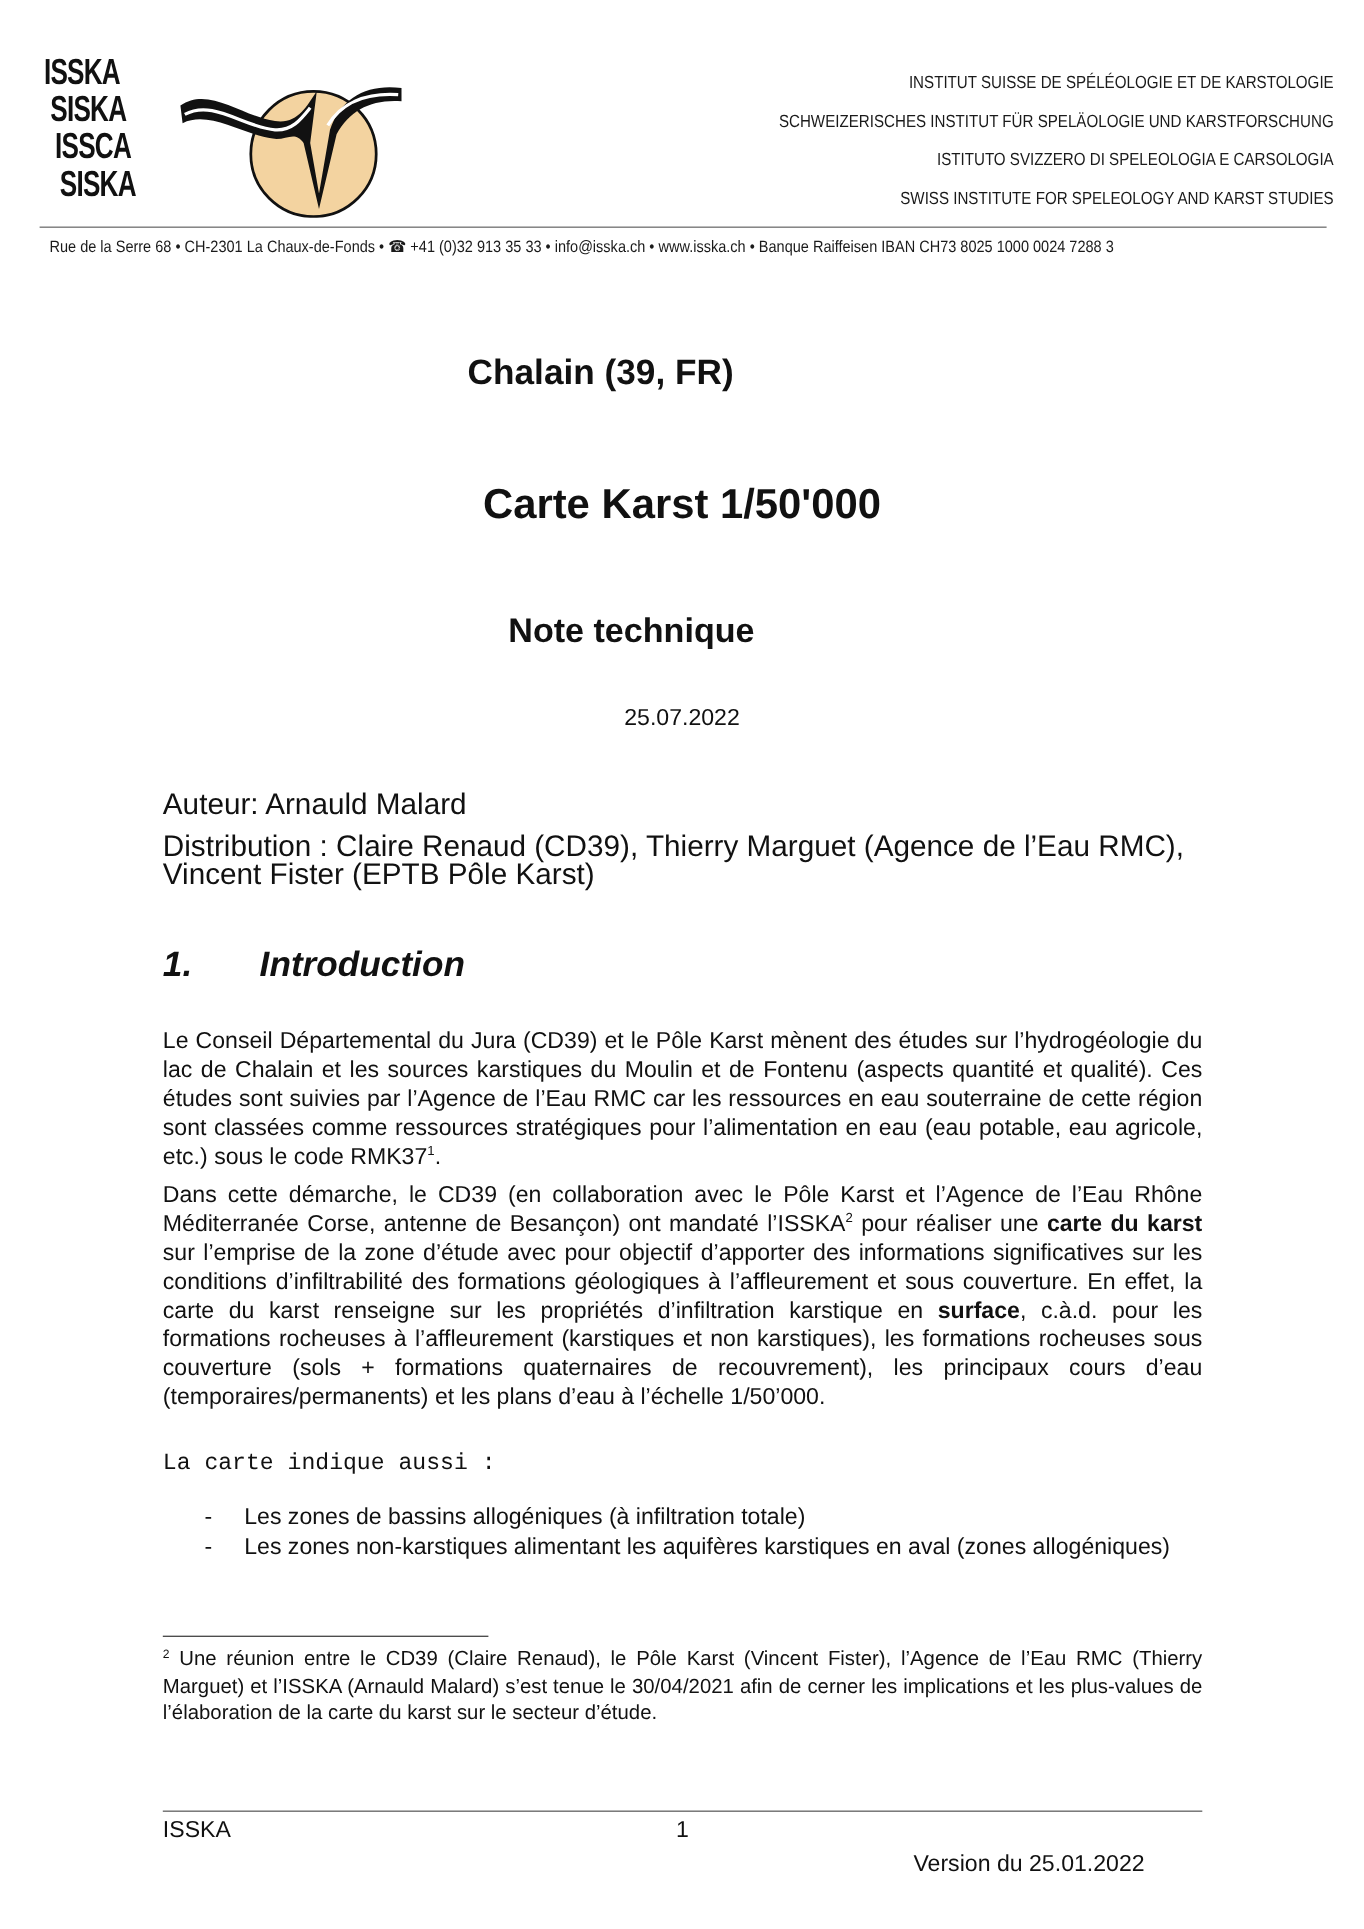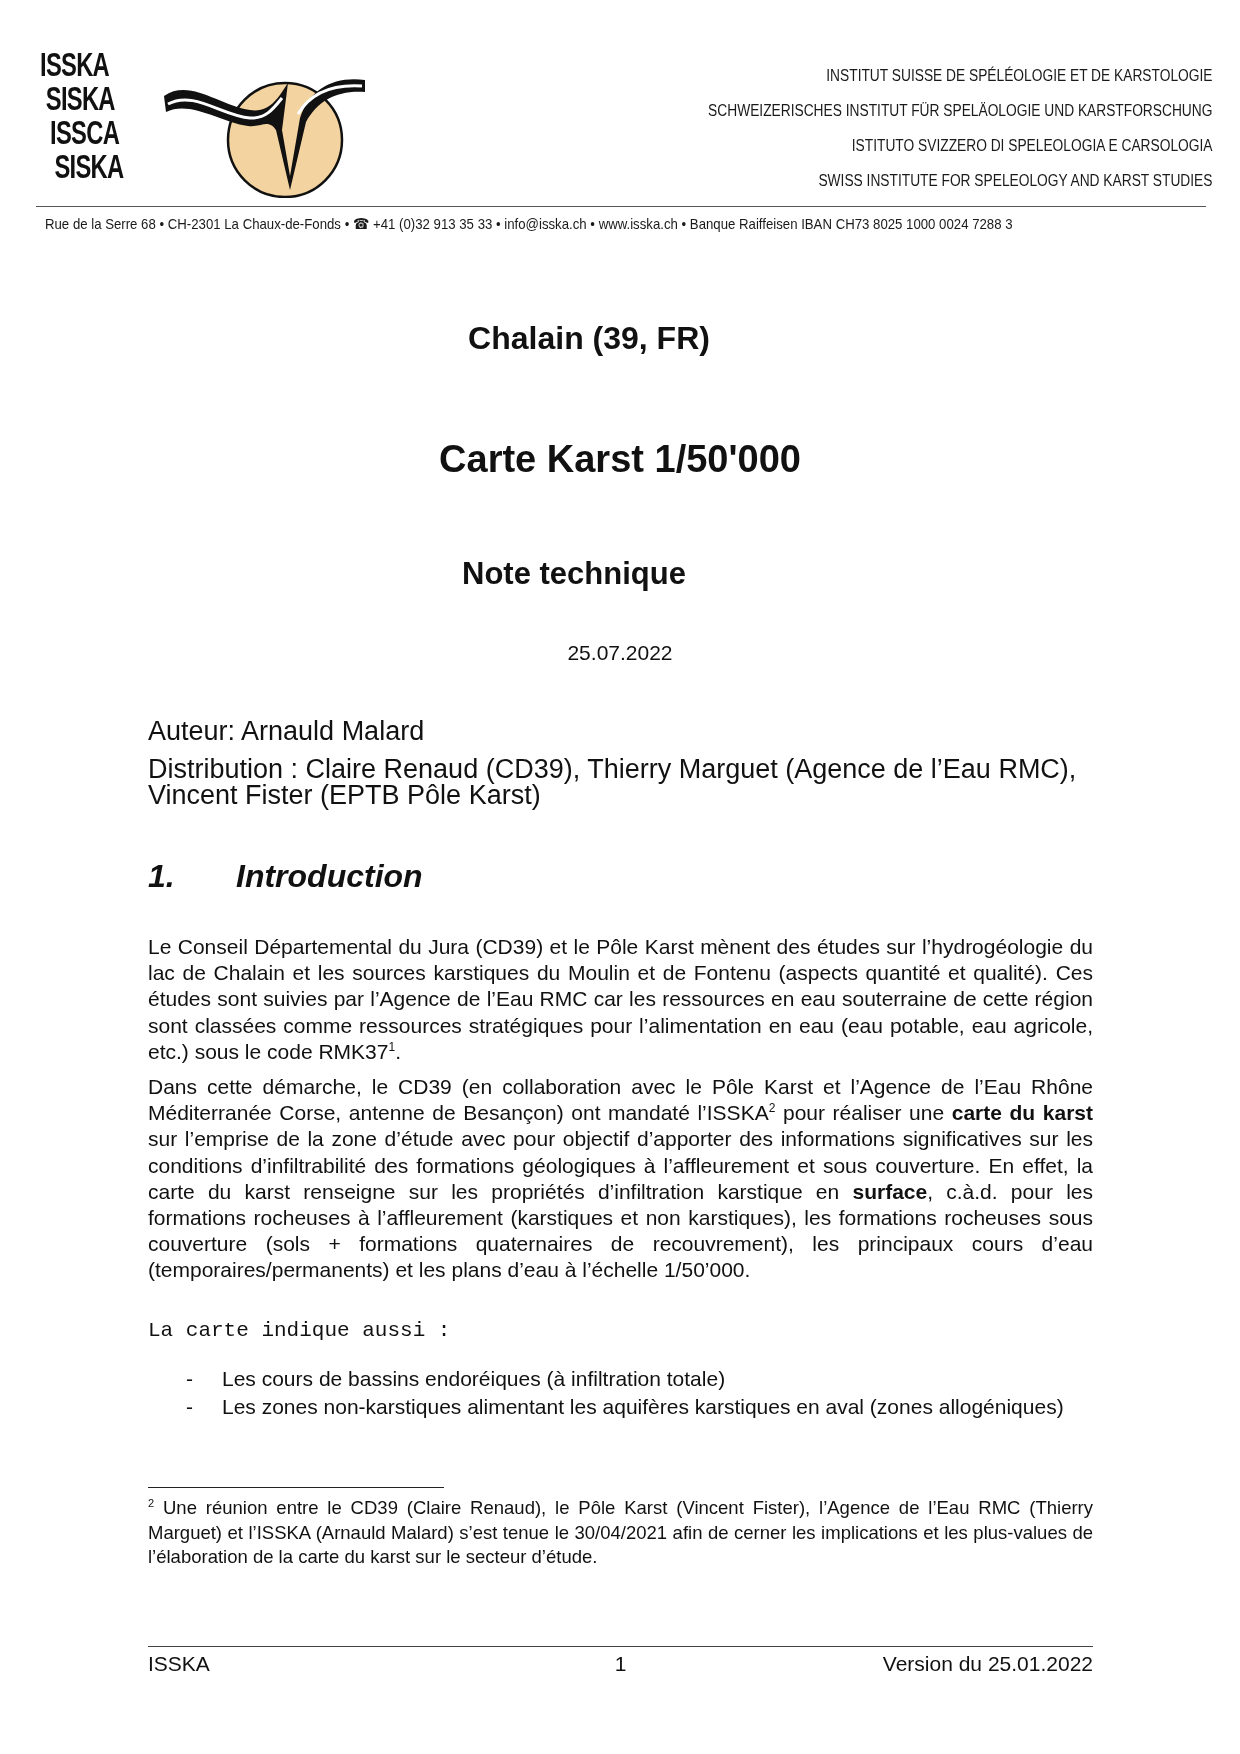--- a/index.html
+++ b/index.html
@@ -15,21 +15,21 @@
   .logo-words div:nth-child(3) { padding-left: 14px; }
   .logo-words div:nth-child(4) { padding-left: 20px; }
   .logo-mark { left: 160px; top: 58px; width: 210px; height: 140px; }
   .inst { right: 28px; top: 58px; text-align: right; font-size: 16px; line-height: 35px;
     color: #1a1a1a; transform: scaleX(0.86); transform-origin: right top; }
   .header-rule { left: 36px; top: 206px; width: 1170px; height: 0; border-top: 1.5px solid #555; }
   .contact { left: 45px; top: 215px; width: 1155px; font-size: 15px; color: #1a1a1a;
     white-space: nowrap; transform: scaleX(0.88); transform-origin: left top; }
 
   
-  .t1 { left: 0; width: 1092px; top: 320px; text-align: center; font-weight: bold; font-size: 32px; padding-left: 43px; }
+  .t1 { left: 0; width: 1092px; top: 320px; text-align: center; font-weight: bold; font-size: 32px; }
   .t2 { left: 0; width: 1240px; top: 438px; text-align: center; font-weight: bold; font-size: 38px; }
   .t3 { left: 0; width: 1148px; top: 556px; text-align: center; font-weight: bold; font-size: 31px; }
   .date { left: 0; width: 1240px; top: 641px; text-align: center; font-size: 21px; }
 
   .meta { left: 148px; width: 945px; font-size: 27px; line-height: 26px; }
   .author { top: 718px; }
   .distrib { top: 756px; }
 
   .h1 { left: 148px; top: 858px; font-size: 32px; font-weight: bold; font-style: italic; }
   .h1 .num { display: inline-block; width: 88px; }
@@ -47,21 +47,21 @@
   .bullet .txt { flex: 1; }
 
   .fn-rule { left: 148px; top: 1487px; width: 296px; border-top: 1.5px solid #222; }
   .footnotes { left: 148px; width: 945px; top: 1496px; font-size: 18.5px; line-height: 24.5px; text-align: justify; }
   .footnotes sup { font-size: 11px; }
 
   .footer-rule { left: 148px; top: 1646px; width: 945px; border-top: 1.5px solid #444; }
   .footer { left: 148px; top: 1652px; width: 945px; font-size: 21px; display: flex; justify-content: space-between; }
   .footer span { flex: 1; }
   .footer .c { text-align: center; }
-  .footer .r { text-align: right; }
+  .footer .r { text-align: center; margin-top: 31px; }
 </style>
 </head>
 <body>
 
 <div class="abs logo-words">
   <div>ISSKA</div>
   <div>SISKA</div>
   <div>ISSCA</div>
   <div>SISKA</div>
 </div>
@@ -111,21 +111,21 @@
 
 <div class="abs body p1"><span>Le Conseil Départemental du Jura (CD39) et le Pôle Karst mènent des études sur l’hydrogéologie du lac de Chalain et les sources karstiques du Moulin et de Fontenu (aspects quantité et qualité). Ces études sont suivies par l’Agence de l’Eau RMC car les ressources en eau souterraine de cette région sont classées comme ressources stratégiques pour l’alimentation en eau (eau potable, eau agricole, etc.) sous le code RMK37</span><sup>1</sup><span>.</span></div>
 
 <div class="abs body p2"><span>Dans cette démarche, le CD39 (en collaboration avec le Pôle Karst et l’Agence de l’Eau Rhône Méditerranée Corse, antenne de Besançon) ont mandaté l’ISSKA</span><sup>2</sup><span> pour réaliser une </span><b>carte du karst</b><span> sur l’emprise de la zone d’étude avec pour objectif d’apporter des informations significatives sur les conditions d’infiltrabilité des formations géologiques à l’affleurement et sous couverture. En effet, la carte du karst renseigne sur les propriétés d’infiltration karstique en </span><b>surface</b><span>, c.à.d. pour les formations rocheuses à l’affleurement (karstiques et non karstiques), les formations rocheuses sous couverture (sols + formations quaternaires de recouvrement), les principaux cours d’eau (temporaires/permanents) et les plans d’eau à l’échelle 1/50’000.</span></div>
 
 <div class="abs body p3">La carte indique aussi :</div>
 
 <div class="abs bullets">
   <div class="bullet">
     <span class="dash">-</span>
-    <span class="txt">Les cours de bassins endoréiques (à infiltration totale)</span>
+    <span class="txt">Les zones de bassins allogéniques (à infiltration totale)</span>
   </div>
   <div class="bullet">
     <span class="dash">-</span>
     <span class="txt">Les zones non-karstiques alimentant les aquifères karstiques en aval (zones allogéniques)</span>
   </div>
 </div>
 
 <div class="abs fn-rule"></div>
 <div class="abs footnotes">
   <div><sup>2</sup><span> Une réunion entre le CD39 (Claire Renaud), le Pôle Karst (Vincent Fister), l’Agence de l’Eau RMC (Thierry Marguet) et l’ISSKA (Arnauld Malard) s’est tenue le 30/04/2021 afin de cerner les implications et les plus-values de l’élaboration de la carte du karst sur le secteur d’étude.</span></div>

